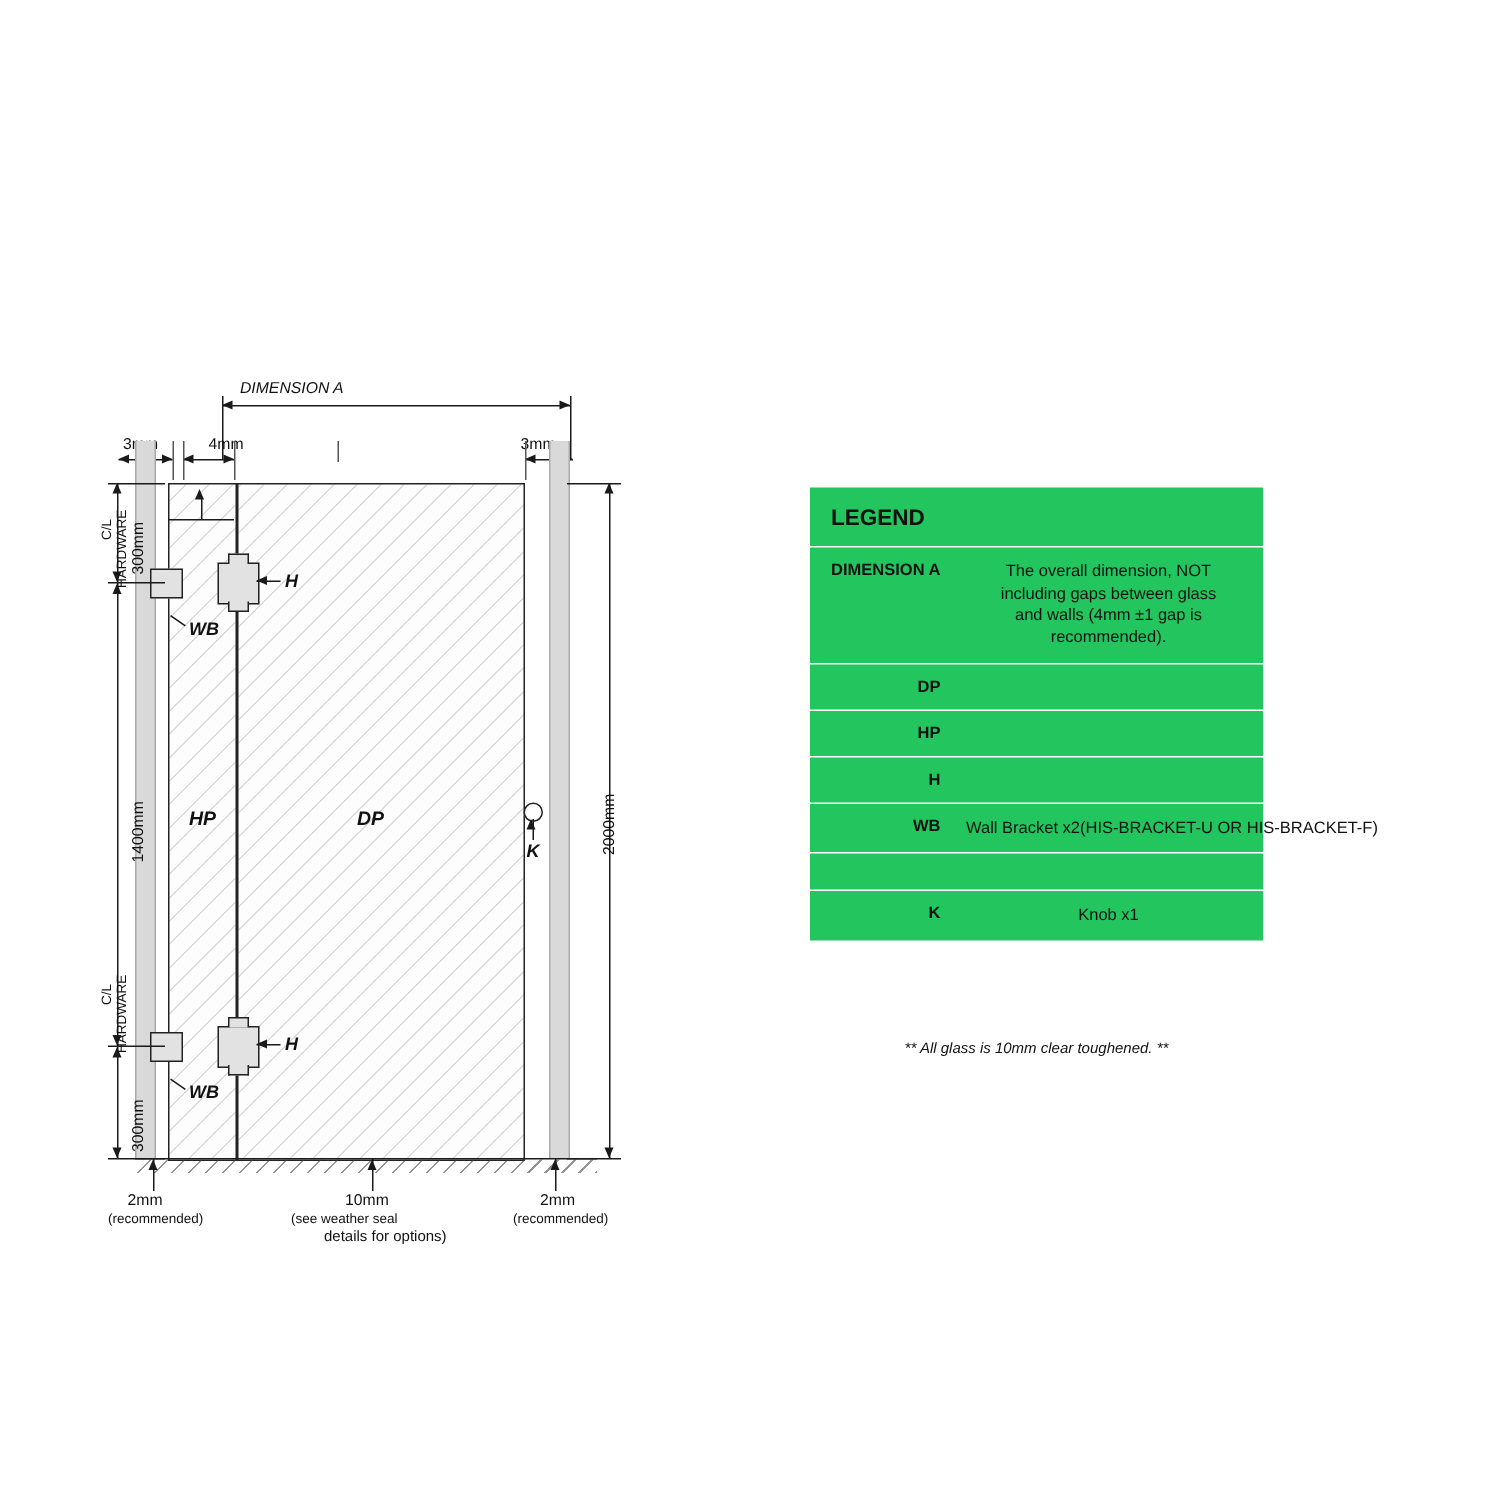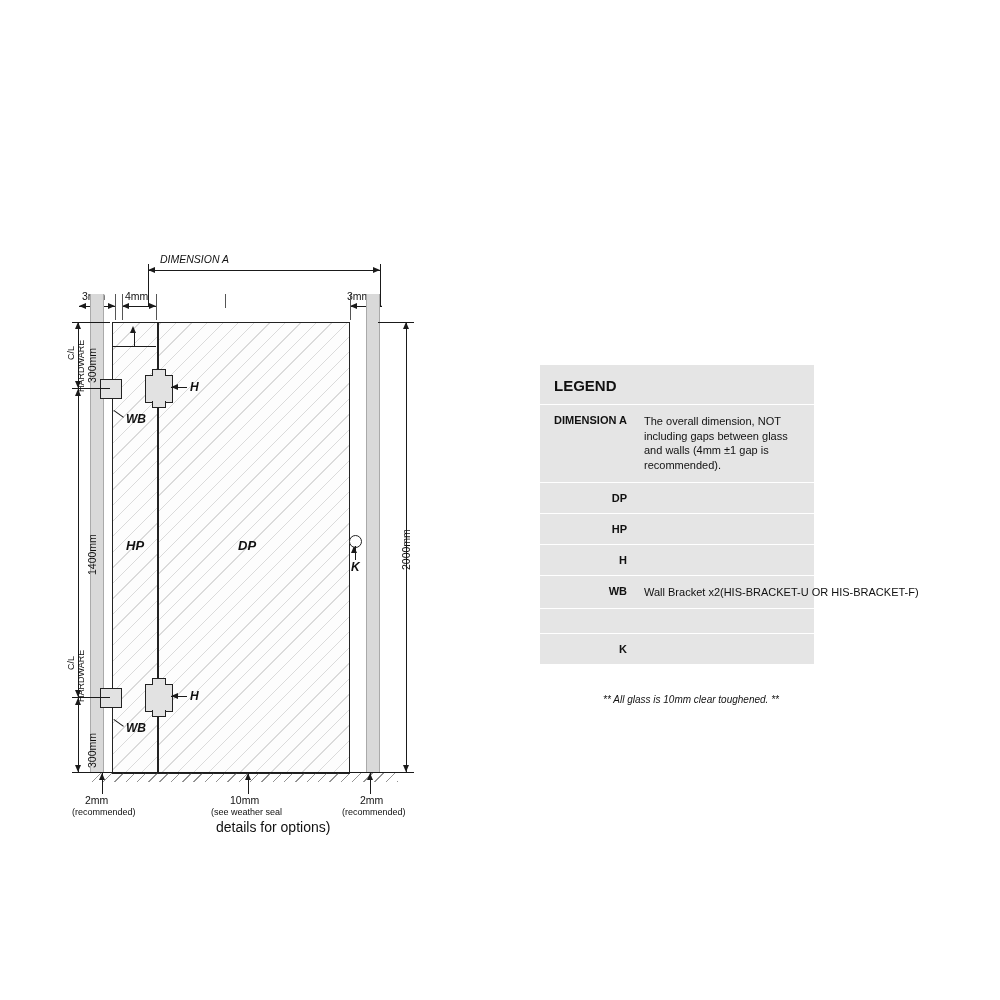--- a/index.html
+++ b/index.html
@@ -143,24 +143,23 @@
     border-left: 3.5px solid transparent;
     border-right: 3.5px solid transparent;
     border-top: 7px solid #1a1a1a;
   }
 
   
   #legend {
     position: absolute;
     left: 540px;
     top: 325px;
-    width: 274px;
-    background: #e5e5e5;
+    width: 302px;
+    background: #22c55e;
     font-size: 11px;
-    margin-top: 40px;
   }
   #legend .legend-title {
     padding: 12px 14px 10px 14px;
     font-size: 15px;
     font-weight: bold;
     color: #111;
     border-bottom: 1px solid #ffffff;
   }
   .leg-row {
     display: flex;
@@ -177,20 +176,21 @@
     font-size: 11px;
     color: #111;
   }
   .leg-val {
     flex: 1;
     padding: 9px 8px 9px 8px;
     box-sizing: border-box;
     line-height: 1.33;
     color: #111;
     white-space: pre-line;
+    text-align: center;
   }
   .leg-val.nowrap { white-space: nowrap; }
   .leg-row.spacer { min-height: 24px; }
   .legend-note {
     position: absolute;
     left: 540px;
     width: 302px;
     text-align: center;
     font-style: italic;
     font-size: 10px;
@@ -206,21 +206,21 @@
   <div id="drawing">
 
     <div class="lbl italic" style="left:90px; top:3px;">DIMENSION A</div>
     <div class="vline" style="left:78px; top:14px; height:42px;"></div>
     <div class="vline" style="left:310px; top:14px; height:42px;"></div>
     <div class="hline" style="left:78px; top:20px; width:232px;"></div>
     <div class="arrowhead ah-left" style="left:78px; top:17px;"></div>
     <div class="arrowhead ah-right" style="left:303px; top:17px;"></div>
 
     <div class="lbl" style="left:12px; top:40px;">3mm</div>
-    <div class="lbl" style="left:55px; top:40px;text-align:right;">4mm</div>
+    <div class="lbl" style="left:69px; top:40px;text-align:right;">4mm</div>
     <div class="lbl" style="left:277px; top:40px;">3mm</div>
 
     <div class="hline" style="left:9px; top:56px; width:36px;"></div>
     <div class="arrowhead ah-left" style="left:9px; top:53px;"></div>
     <div class="arrowhead ah-right" style="left:38px; top:53px;"></div>
 
     <div class="hline" style="left:52px; top:56px; width:34px;"></div>
     <div class="arrowhead ah-left" style="left:52px; top:53px;"></div>
     <div class="arrowhead ah-right" style="left:79px; top:53px;"></div>
 
@@ -308,22 +308,22 @@
     <div class="lbl vert" style="left:330px; top:320px;">2000mm</div>
 
     <div class="vline" style="left:32px; top:522px; height:22px;"></div>
     <div class="arrowhead ah-up" style="left:28.5px; top:523px;"></div>
     <div class="lbl" style="left:15px; top:544px;">2mm</div>
     <div class="lbl" style="left:2px; top:557px; font-size:9px;">(recommended)</div>
 
     <div class="vline" style="left:178px; top:522px; height:22px;"></div>
     <div class="arrowhead ah-up" style="left:174.5px; top:523px;"></div>
     <div class="lbl" style="left:160px; top:544px;">10mm</div>
-    <div class="lbl" style="left:141px; top:557px; font-size:9px;">(see weather seal</div>
-    <div class="lbl" style="left:146px; top:569px; font-size:14px;">details for options)</div>
+    <div class="lbl" style="left:124px; top:557px; font-size:9px;">(see weather seal</div>
+    <div class="lbl" style="left:146px; top:569px; font-size:10px;">details for options)</div>
 
     <div class="vline" style="left:300px; top:522px; height:22px;"></div>
     <div class="arrowhead ah-up" style="left:296.5px; top:523px;"></div>
     <div class="lbl" style="left:290px; top:544px;">2mm</div>
     <div class="lbl" style="left:272px; top:557px; font-size:9px;">(recommended)</div>
   </div>
 
   <div id="legend">
     <div class="legend-title">LEGEND</div>
 
@@ -352,18 +352,19 @@
       <div class="leg-val nowrap">Wall Bracket x2(HIS-BRACKET-U OR HIS-BRACKET-F)</div>
     </div>
 
     <div class="leg-row spacer">
       <div class="leg-key"></div>
       <div class="leg-val"></div>
     </div>
 
     <div class="leg-row">
       <div class="leg-key">K</div>
+      <div class="leg-val">Knob x1</div>
     </div>
   </div>
 
   <div class="legend-note" style="top:694px;">** All glass is 10mm clear toughened. **</div>
 
 </div>
 
 </body></html>

